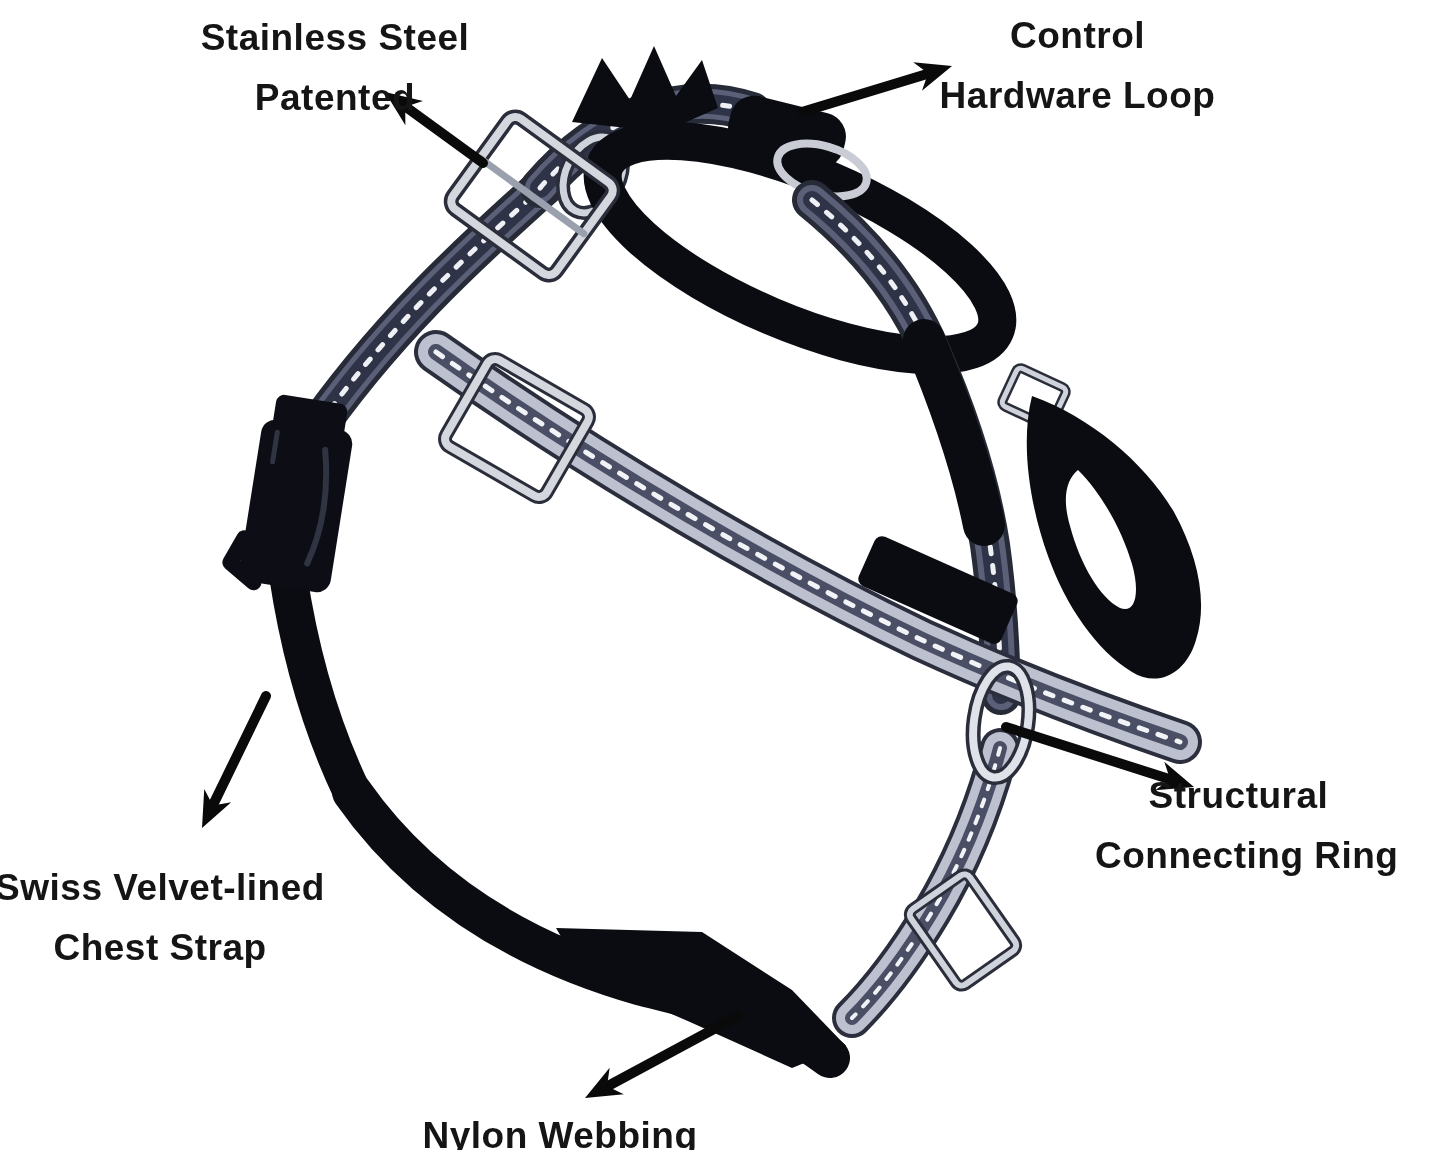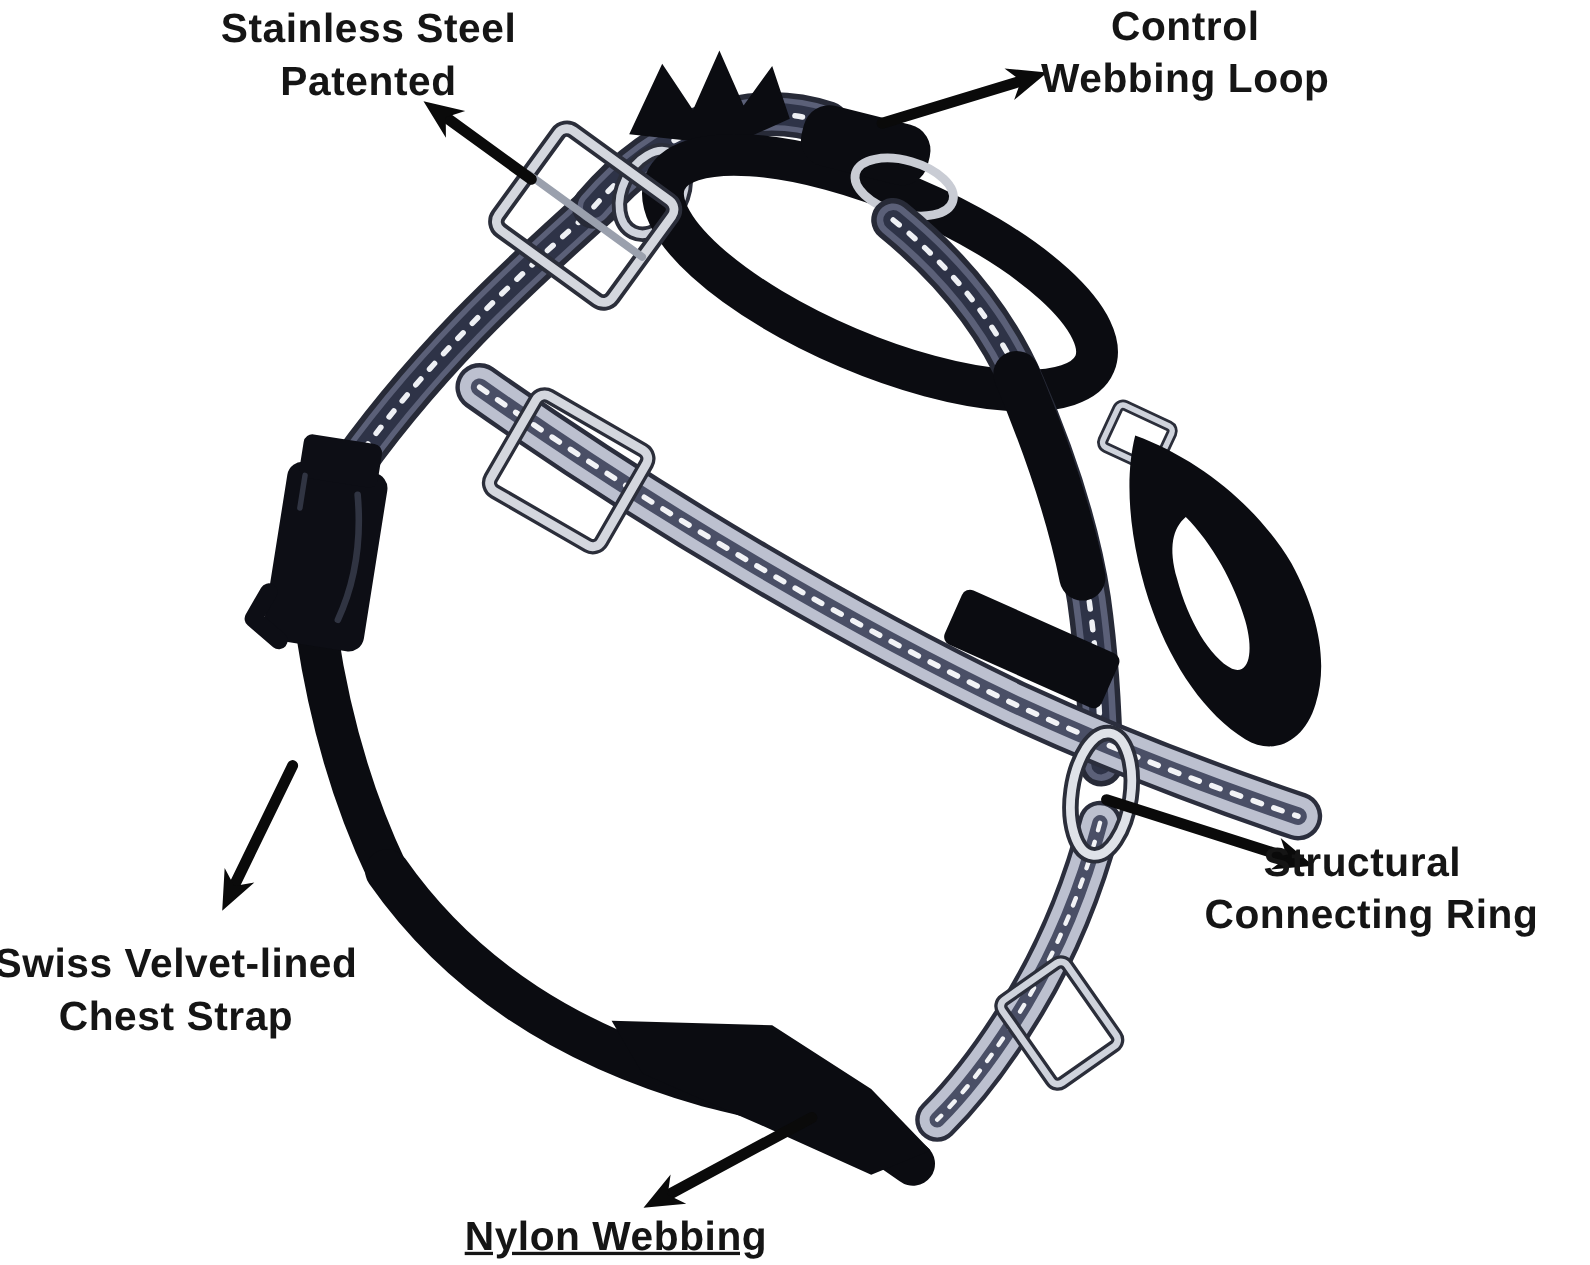--- a/index.html
+++ b/index.html
@@ -14,21 +14,21 @@
   .callout{
     position:absolute;
     color:#151515;
     font-weight:700;
     font-size:37px;
     line-height:1.30;
     text-align:center;
     letter-spacing:0.5px;
     white-space:nowrap;
   }
-  .callout span{display:block;}
+  .callout span{display:block;margin-top:12px;}
 </style>
 </head>
 <body>
 
 <div class="stage">
 
   <svg width="1445" height="1150" viewBox="0 0 1445 1150" aria-hidden="true">
 
     <g fill="none" stroke-linecap="round" stroke-linejoin="round">
 
@@ -162,21 +162,21 @@
     </g>
   </svg>
 
   <div class="callout" style="left:175px; top:2px; width:320px;">
     <span>Stainless Steel</span>
     <span>Patented</span>
   </div>
 
   <div class="callout" style="left:935px; top:0px; width:285px;">
     <span>Control</span>
-    <span>Webbing Loop</span>
+    <span>Hardware Loop</span>
   </div>
 
   <div class="callout" style="left:1095px; top:760px; width:287px;">
     <span>Structural</span>
     <span>Connecting Ring</span>
   </div>
 
   <div class="callout" style="left:-5px; top:852px; width:330px;">
     <span>Swiss Velvet-lined</span>
     <span>Chest Strap</span>

